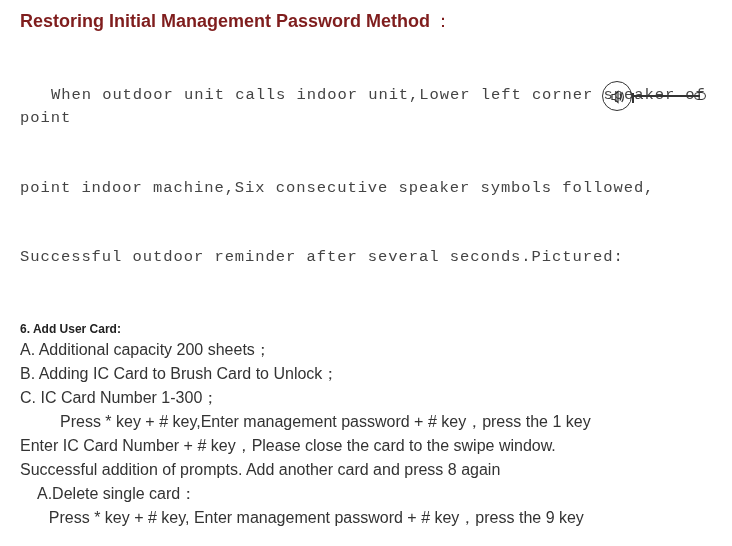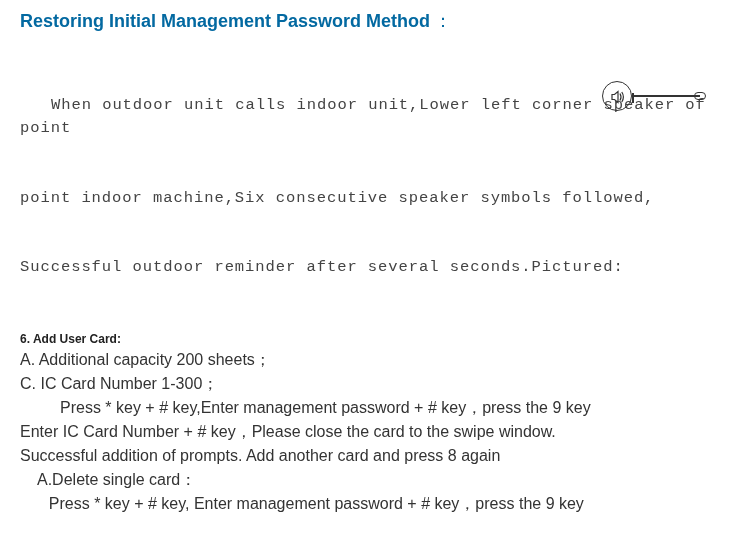--- a/index.html
+++ b/index.html
@@ -14,22 +14,22 @@
   .page {
     box-sizing: border-box;
     width: 732px;
     min-height: 546px;
     padding: 8px 20px 20px 20px;
     position: relative;
   }
   .hdr {
     font-weight: bold;
     font-size: 18px;
-    color: #0369a1;
-    margin-bottom: 12px;
+    color: #7f1d1d;
+    margin-bottom: 2px;
   }
   .hdr .colon {
     font-weight: normal;
     margin-left: 4px;
   }
   .mono {
     font-family: "Courier New", Courier, monospace;
     font-size: 15.5px;
     letter-spacing: 0.06em;
     white-space: pre-wrap;
@@ -130,21 +130,22 @@
         <path d="M3 6.5 H5.5 L9 3.5 V14.5 L5.5 11.5 H3 Z" fill="none" stroke="#333" stroke-width="1.2"></path>
         <path d="M11 5.5 Q13 9 11 12.5" fill="none" stroke="#333" stroke-width="1.2"></path>
         <path d="M12.8 4 Q16 9 12.8 14" fill="none" stroke="#333" stroke-width="1.2"></path>
       </svg>
     </span>
     <span class="bar"></span>
   </div>
 
   <div class="secttl">6. Add User Card:</div>
   <div class="sub tight">A. Additional capacity 200 sheets；</div>
+  <div class="sub tight">B. Adding IC Card to Brush Card to Unlock；</div>
   <div class="sub tight">C. IC Card Number 1-300；</div>
-  <div class="sub tight indent1">Press * key + # key,Enter management password + # key，press the 9 key</div>
+  <div class="sub tight indent1">Press * key + # key,Enter management password + # key，press the 1 key</div>
   <div class="sub tight">Enter IC Card Number + # key，Please close the card to the swipe window.</div>
   <div class="sub tight">Successful addition of prompts. Add another card and press 8 again</div>
 
   <div class="sub tight indentL">A.Delete single card：</div>
   <div class="sub tight indentP">Press * key + # key, Enter management password + # key，press the 9 key</div>
 
 </div>
 
 </body></html>

